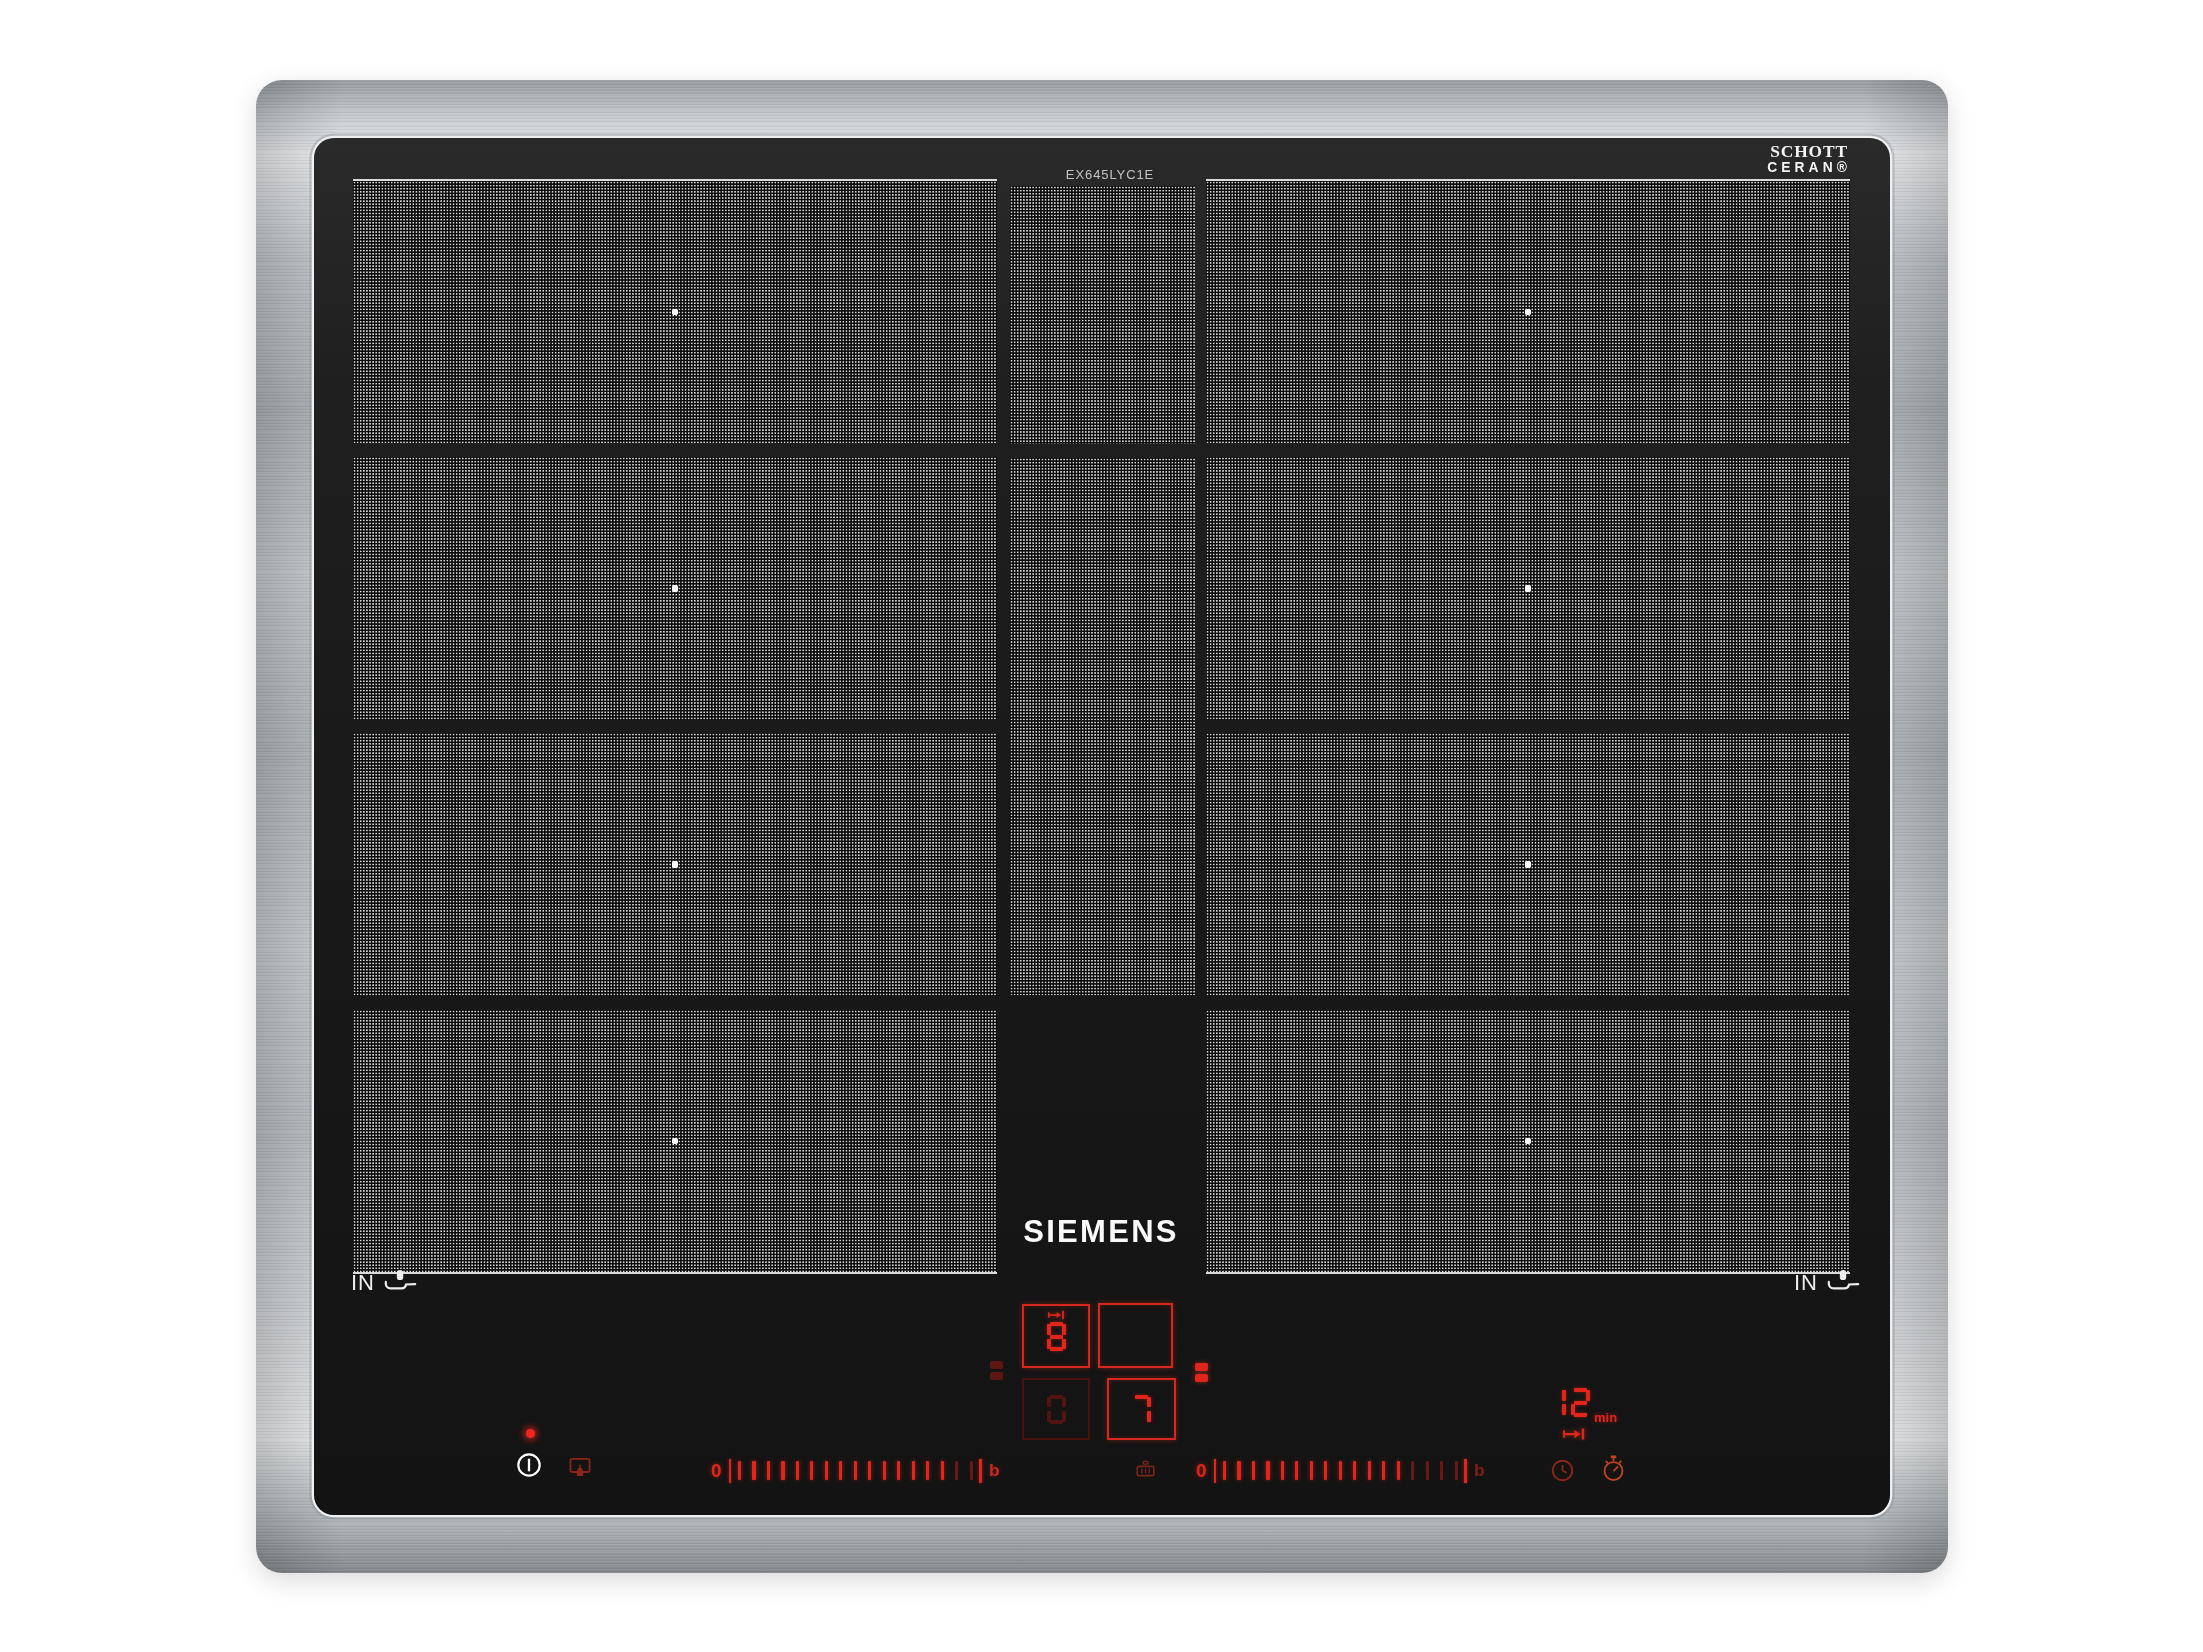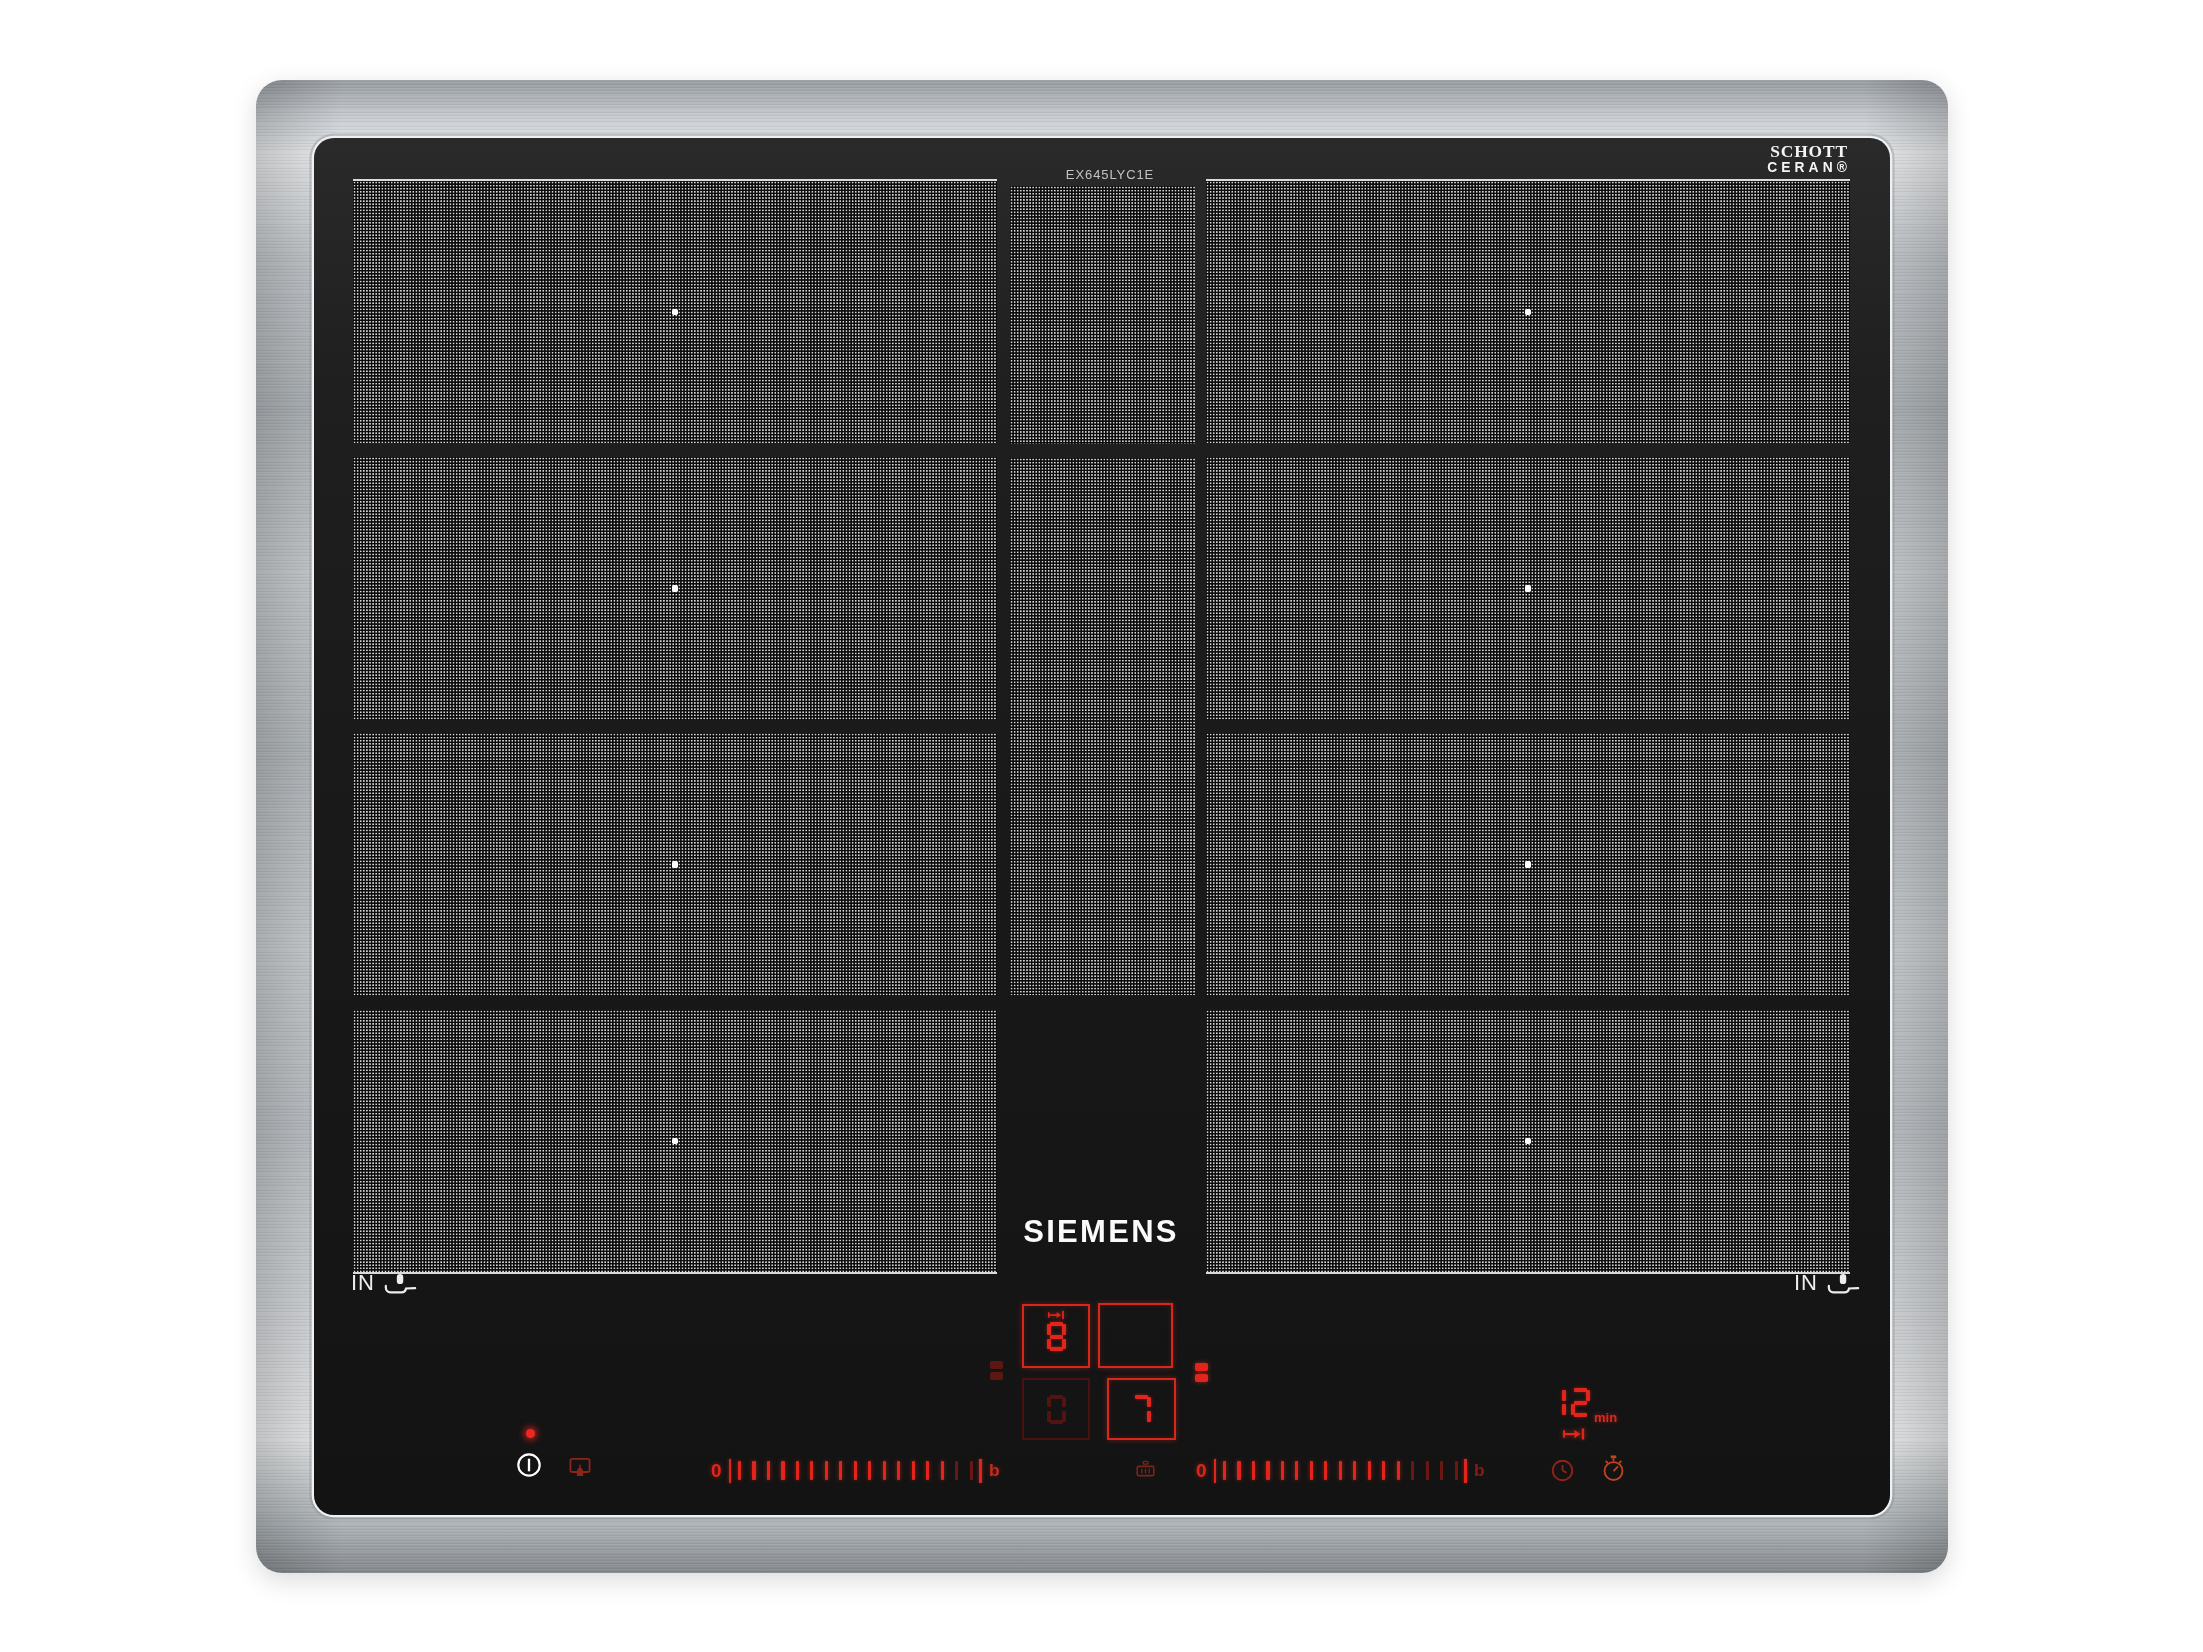--- a/index.html
+++ b/index.html
@@ -41,21 +41,21 @@
 
   .schott{position:absolute;top:4.6px;right:39px;text-align:center;color:#f4f4f4;line-height:1.0;}
   .schott .l1{font-size:17.4px;font-weight:700;letter-spacing:0.9px;font-family:Liberation Serif, serif;}
   .schott .l2{font-size:13.8px;font-weight:700;letter-spacing:4.1px;margin-top:0.9px;}
   .serial{position:absolute;top:49px;left:1462px;background:#0e0e0e;padding:1.8px 5.5px;
     font-size:9.2px;letter-spacing:0.7px;color:#e6e6e6;line-height:1;}
 
   .siemens{position:absolute;left:683px;top:1076px;width:208px;text-align:center;
     font-size:31px;font-weight:700;letter-spacing:2.3px;color:#fafafa;}
 
-  .in-mark{position:absolute;top:1132px;display:flex;align-items:flex-end;gap:9px;color:#ededed;}
+  .in-mark{position:absolute;top:1132px;display:flex;align-items:flex-start;gap:9px;color:#ededed;}
   .in-mark .in-txt{font-size:22px;font-weight:500;letter-spacing:0.9px;}
   .in-left{left:37px;}
   .in-right{left:1480px;}
 
   
   .led{position:absolute;left:212px;top:1291px;width:9.2px;height:9.2px;border-radius:50%;
     background:var(--led,#ee1f1c);box-shadow:0 0 7.3px 1.8px rgba(255,40,30,.75);}
   .power-btn{position:absolute;left:202px;top:1314px;width:26px;height:26px;color:#ffffff;}
   .lock-btn{position:absolute;left:255px;top:1319px;width:22px;height:20px;color:#8c241a;}
 

